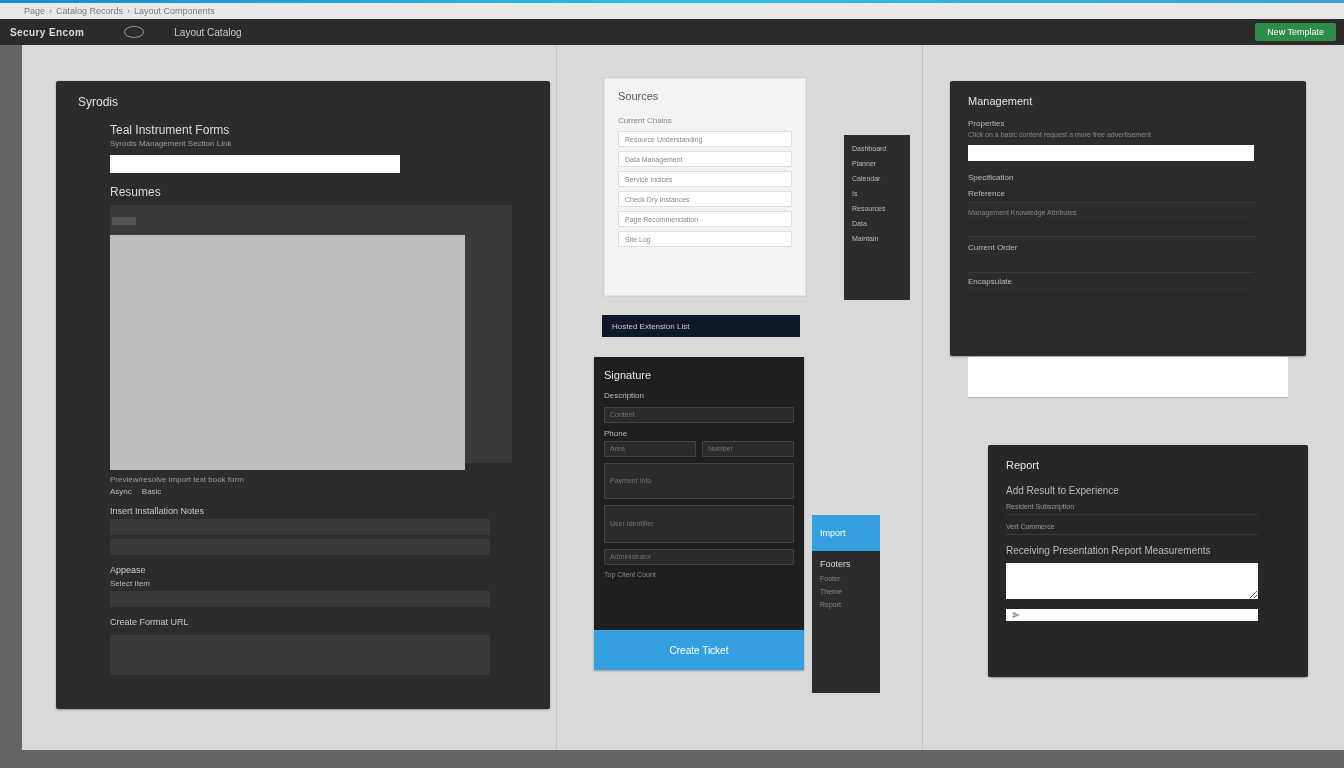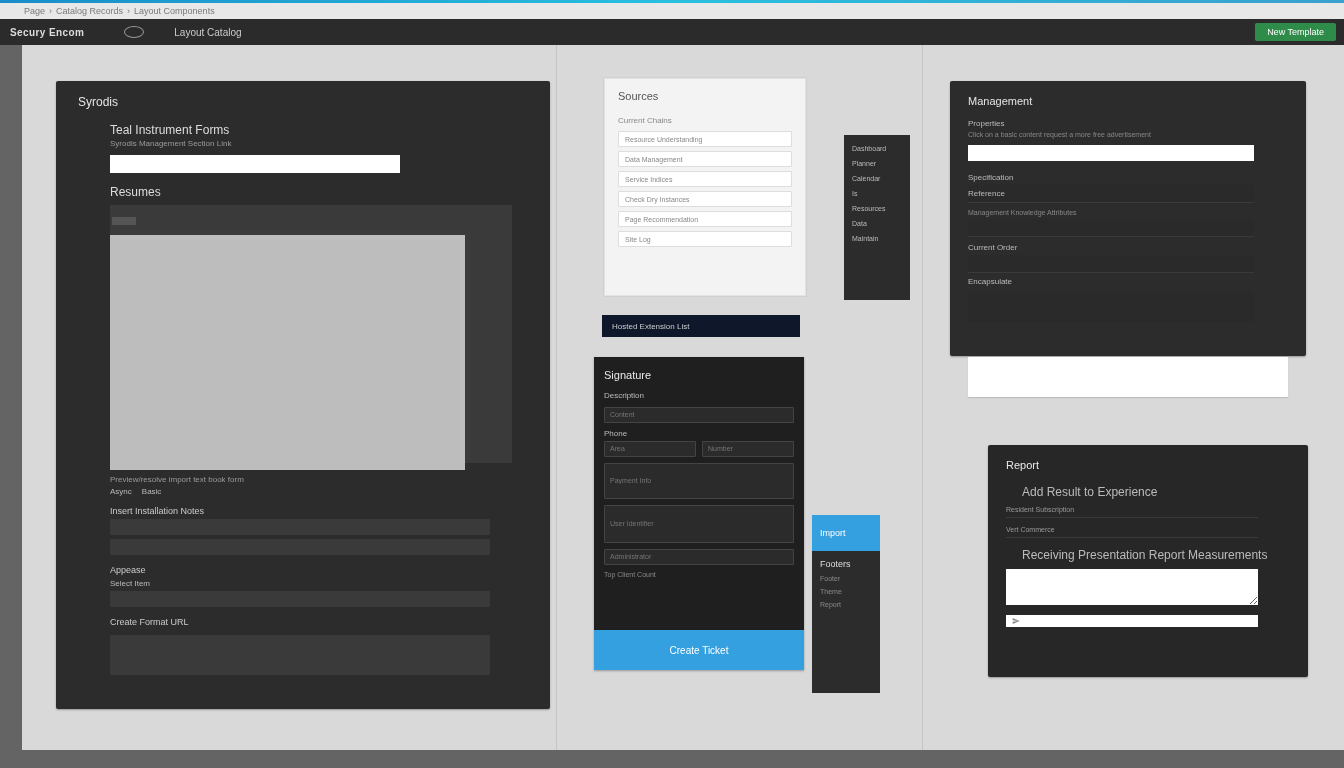--- a/index.html
+++ b/index.html
@@ -134,21 +134,21 @@
     background:#2a2a2a; border-bottom:1px solid #3a3a3a; height:18px; width:286px;
     font-size:8px; color:#bbb; display:flex; align-items:center; margin-top:3px;
   }
   #p4 .dark-in { background:#2a2a2a; width:286px; height:30px; margin-top:6px; }
 
   #whitebox { position:absolute; left:946px; top:312px; width:320px; height:40px; background:#fff; border-radius:1px; box-shadow:0 1px 1px rgba(0,0,0,.15); }
 
   
   #p5 { left:966px; top:400px; width:320px; height:232px; padding:14px 18px; background:#272727; border-radius:2px; }
   #p5 .t { font-size:11px; color:#e8e8e8; margin-bottom:14px; }
-  #p5 .lbl { font-size:12px; color:#bbb; margin:6px 16px 3px; }
+  #p5 .lbl { font-size:10px; color:#bbb; margin:6px 0 3px; }
   #p5 .line {
     border-bottom:1px solid #3a3a3a; height:16px; width:252px; font-size:7px; color:#9a9a9a;
     display:flex; align-items:center; margin-bottom:4px;
   }
   #p5 .ta { background:#fff; width:252px; height:36px; border:none; margin-top:4px; }
   #p5 .send { background:#fff; width:252px; height:12px; border:none; margin-top:6px; display:flex; align-items:center; padding-left:6px; }
   #p5 .send svg { width:8px; height:8px; fill:#888; }
 
   .sep-vert { position:absolute; left:534px; top:0; width:0; height:705px; border-left:1px solid #c4c4c4; }
   .sep-vert2 { position:absolute; left:900px; top:0; width:0; height:705px; border-left:1px solid #c4c4c4; }

